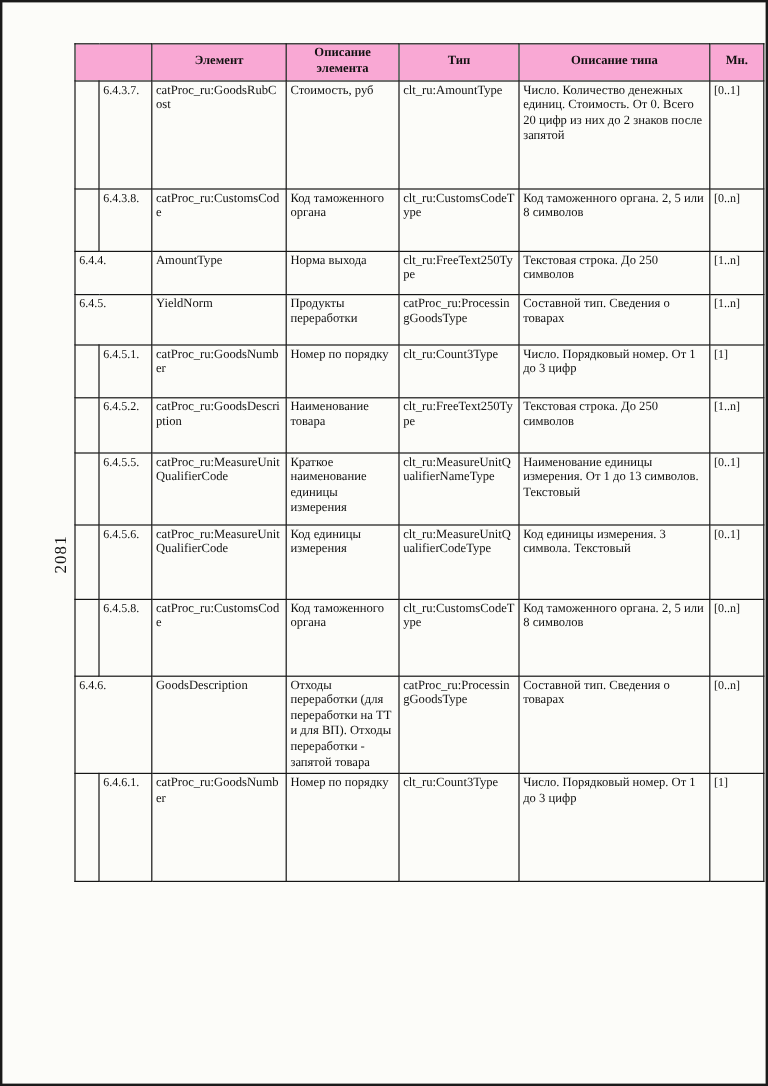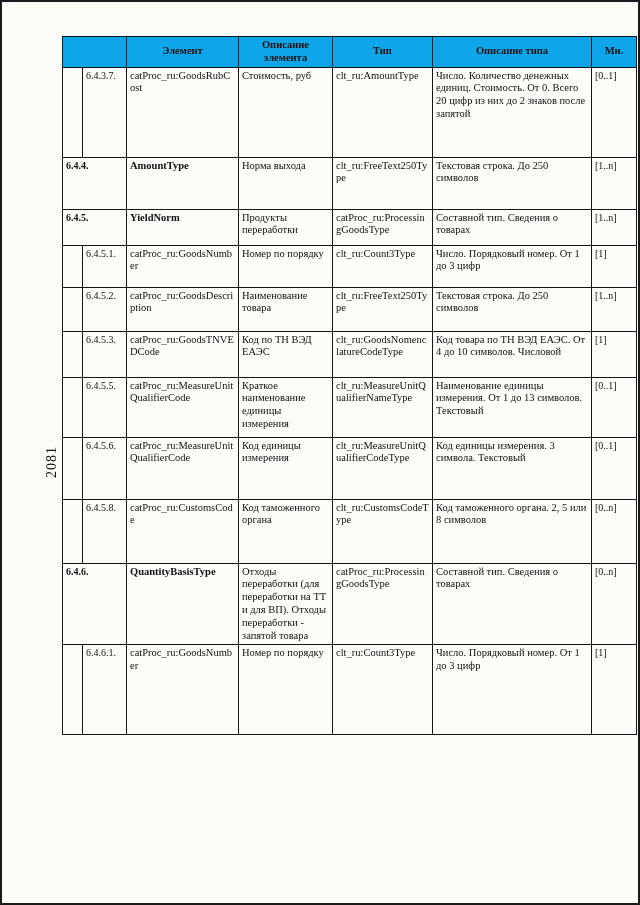--- a/index.html
+++ b/index.html
@@ -38,26 +38,26 @@
     vertical-align:top;
     overflow:hidden;
   }
   .schema thead th{
     font-weight:bold;
     text-align:center;
     vertical-align:middle;
     height:24px;
     padding:2px 1px;
   }
-  .schema thead{background:#0ea5e9;}
+  .schema thead{background:#f9a8d4;}
   .c-num{font-size:10px;white-space:nowrap;}
   .c-element,.c-type{overflow-wrap:anywhere;word-break:break-word;margin-left:18px;}
   .c-mult{font-size:10px;padding-left:4px;}
   tr.group .c-num,
-  tr.group .c-element{font-weight:bold;}
+  tr.group .c-element{font-weight:normal;}
   tr.type-bold .c-type{font-weight:normal;}
   
   tbody tr:nth-child(1){height:90px}
   tbody tr:nth-child(2){height:52px}
   tbody tr:nth-child(3){height:36px}
   tbody tr:nth-child(4){height:42px}
   tbody tr:nth-child(5){height:44px}
   tbody tr:nth-child(6){height:46px}
   tbody tr:nth-child(7){height:60px}
   tbody tr:nth-child(8){height:62px}
@@ -98,20 +98,29 @@
     <tbody>
         <tr>
           <td class="c-spacer"></td>
           <td class="c-num">6.4.3.7.</td>
           <td class="c-element">catProc_ru:GoodsRubCost</td>
           <td class="c-element_desc">Стоимость, руб</td>
           <td class="c-type">clt_ru:AmountType</td>
           <td class="c-type_desc">Число. Количество денежных единиц. Стоимость. От 0. Всего 20 цифр из них до 2 знаков после запятой</td>
           <td class="c-mult">[0..1]</td>
         </tr>
+        <tr>
+          <td class="c-spacer"></td>
+          <td class="c-num">6.4.3.8.</td>
+          <td class="c-element">catProc_ru:CustomsCode</td>
+          <td class="c-element_desc">Код таможенного органа</td>
+          <td class="c-type">clt_ru:CustomsCodeType</td>
+          <td class="c-type_desc">Код таможенного органа. 2, 5 или 8 символов</td>
+          <td class="c-mult">[0..n]</td>
+        </tr>
         <tr class="group">
           <td class="c-num" colspan="2">6.4.4.</td>
           <td class="c-element">AmountType</td>
           <td class="c-element_desc">Норма выхода</td>
           <td class="c-type">clt_ru:FreeText250Type</td>
           <td class="c-type_desc">Текстовая строка. До 250 символов</td>
           <td class="c-mult">[1..n]</td>
         </tr>
         <tr class="group type-bold">
           <td class="c-num" colspan="2">6.4.5.</td>
@@ -134,29 +143,20 @@
           <td class="c-spacer"></td>
           <td class="c-num">6.4.5.2.</td>
           <td class="c-element">catProc_ru:GoodsDescription</td>
           <td class="c-element_desc">Наименование товара</td>
           <td class="c-type">clt_ru:FreeText250Type</td>
           <td class="c-type_desc">Текстовая строка. До 250 символов</td>
           <td class="c-mult">[1..n]</td>
         </tr>
         <tr>
           <td class="c-spacer"></td>
-          <td class="c-num">6.4.5.3.</td>
-          <td class="c-element">catProc_ru:GoodsTNVEDCode</td>
-          <td class="c-element_desc">Код по ТН ВЭД ЕАЭС</td>
-          <td class="c-type">clt_ru:GoodsNomenclatureCodeType</td>
-          <td class="c-type_desc">Код товара по ТН ВЭД ЕАЭС. От 4 до 10 символов. Числовой</td>
-          <td class="c-mult">[1]</td>
-        </tr>
-        <tr>
-          <td class="c-spacer"></td>
           <td class="c-num">6.4.5.5.</td>
           <td class="c-element">catProc_ru:MeasureUnitQualifierCode</td>
           <td class="c-element_desc">Краткое наименование единицы измерения</td>
           <td class="c-type">clt_ru:MeasureUnitQualifierNameType</td>
           <td class="c-type_desc">Наименование единицы измерения. От 1 до 13 символов. Текстовый</td>
           <td class="c-mult">[0..1]</td>
         </tr>
         <tr>
           <td class="c-spacer"></td>
           <td class="c-num">6.4.5.6.</td>
@@ -170,21 +170,21 @@
           <td class="c-spacer"></td>
           <td class="c-num">6.4.5.8.</td>
           <td class="c-element">catProc_ru:CustomsCode</td>
           <td class="c-element_desc">Код таможенного органа</td>
           <td class="c-type">clt_ru:CustomsCodeType</td>
           <td class="c-type_desc">Код таможенного органа. 2, 5 или 8 символов</td>
           <td class="c-mult">[0..n]</td>
         </tr>
         <tr class="group type-bold">
           <td class="c-num" colspan="2">6.4.6.</td>
-          <td class="c-element">QuantityBasisType</td>
+          <td class="c-element">GoodsDescription</td>
           <td class="c-element_desc">Отходы переработки (для переработки на ТТ и для ВП). Отходы переработки - запятой товара</td>
           <td class="c-type">catProc_ru:ProcessingGoodsType</td>
           <td class="c-type_desc">Составной тип. Сведения о товарах</td>
           <td class="c-mult">[0..n]</td>
         </tr>
         <tr>
           <td class="c-spacer"></td>
           <td class="c-num">6.4.6.1.</td>
           <td class="c-element">catProc_ru:GoodsNumber</td>
           <td class="c-element_desc">Номер по порядку</td>

